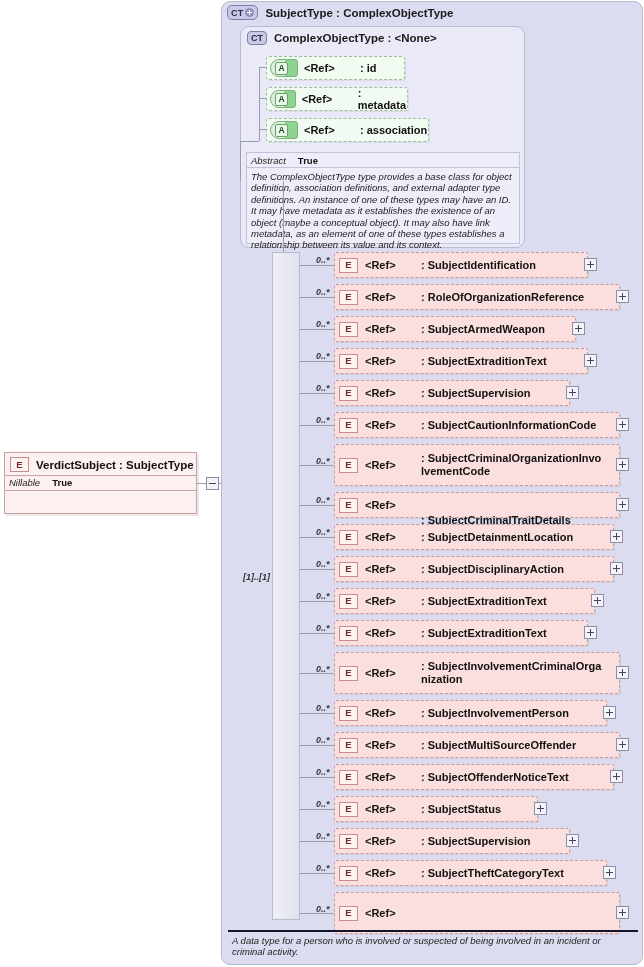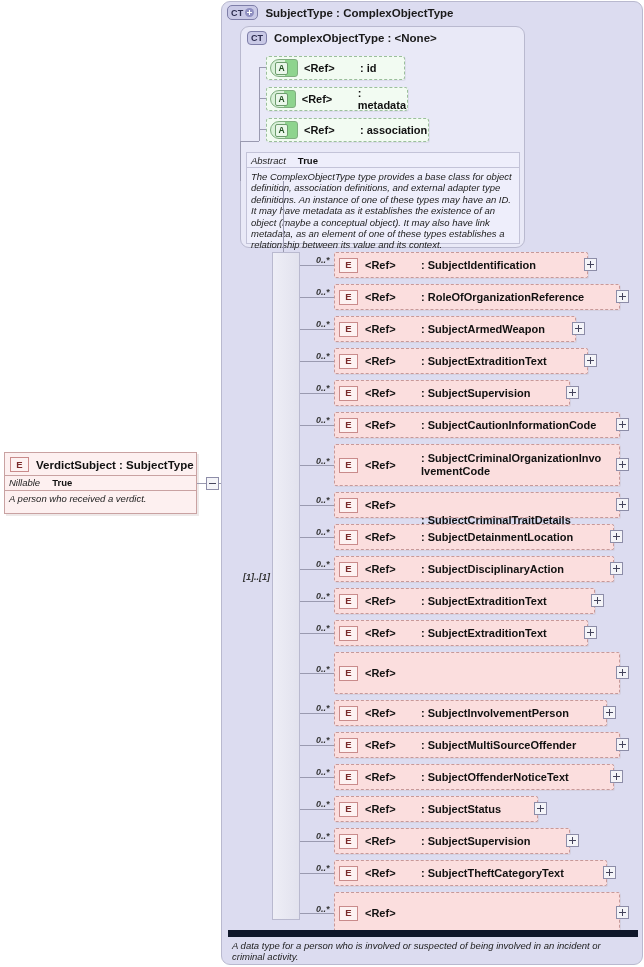--- a/index.html
+++ b/index.html
@@ -132,21 +132,21 @@
     padding: 3px 4px 0 4px;
     font-size: 9.5px; font-style: italic; color: #222;
     line-height: 11.4px;
   }
 
   
   .footer-box {
     position: absolute;
     left: 228px; top: 930px;
     width: 410px;
-    border-top: 7px solid #0f172a;
+    border-top: 2px solid #0f172a;
     padding: 3px 4px 0 4px;
     font-size: 9.5px; font-style: italic; color: #222;
     line-height: 11.4px;
   }
 
   
   .elem-box {
     position: absolute;
     left: 4px; top: 452px;
     width: 193px; height: 62px;
@@ -246,21 +246,20 @@
 
   <div class="elem-box">
     <div class="elem-head">
       <span class="badge-e">E</span>
       <span class="elem-title">VerdictSubject : SubjectType</span>
     </div>
     <div class="elem-facet">
       <span class="facet-key">Nillable</span>
       <span class="facet-val">True</span>
     </div>
-    <div class="elem-desc">A person who received a verdict.</div>
   </div>
 
   <div class="line hline" style="left:197px; top:483px; width:9px;"></div>
   <div class="toggle-box" style="left:206px; top:477px;"></div>
   <div class="line hline" style="left:219px; top:483px; width:64px;"></div>
 
   <div class="ct-panel"></div>
 
   <div class="ct-header" style="left:227px; top:5px;">
     <span class="badge-ct">
@@ -428,20 +427,21 @@
         <span class="badge-e">E</span>
         <span class="row-ref">&lt;Ref&gt;</span>
         <span class="ref-name" style="width: 150px; word-break: break-all;">: SubjectExtraditionText</span>
       </div>
       <div class="toggle-box plus ref-plus" style="left: 584px; top: 626px;"></div>
       <div class="ref-card" style="left: 316px; top: 664px;">0..*</div>
       <div class="line hline" style="left: 300px; top: 673px; width: 34px;"></div>
       <div class="ref-row" style="left: 334px; top: 652px; width: 286px; height: 42px;">
         <span class="badge-e">E</span>
         <span class="row-ref">&lt;Ref&gt;</span>
+        <span class="ref-name" style="width: 182px; word-break: break-all;">: SubjectInvolvementCriminalOrganization</span>
       </div>
       <div class="toggle-box plus ref-plus" style="left: 616px; top: 666px;"></div>
       <div class="ref-card" style="left: 316px; top: 703px;">0..*</div>
       <div class="line hline" style="left: 300px; top: 713px; width: 34px;"></div>
       <div class="ref-row" style="left: 334px; top: 700px; width: 273px; height: 26px;">
         <span class="badge-e">E</span>
         <span class="row-ref">&lt;Ref&gt;</span>
         <span class="ref-name" style="width: 169px; word-break: break-all;">: SubjectInvolvementPerson</span>
       </div>
       <div class="toggle-box plus ref-plus" style="left: 603px; top: 706px;"></div>

